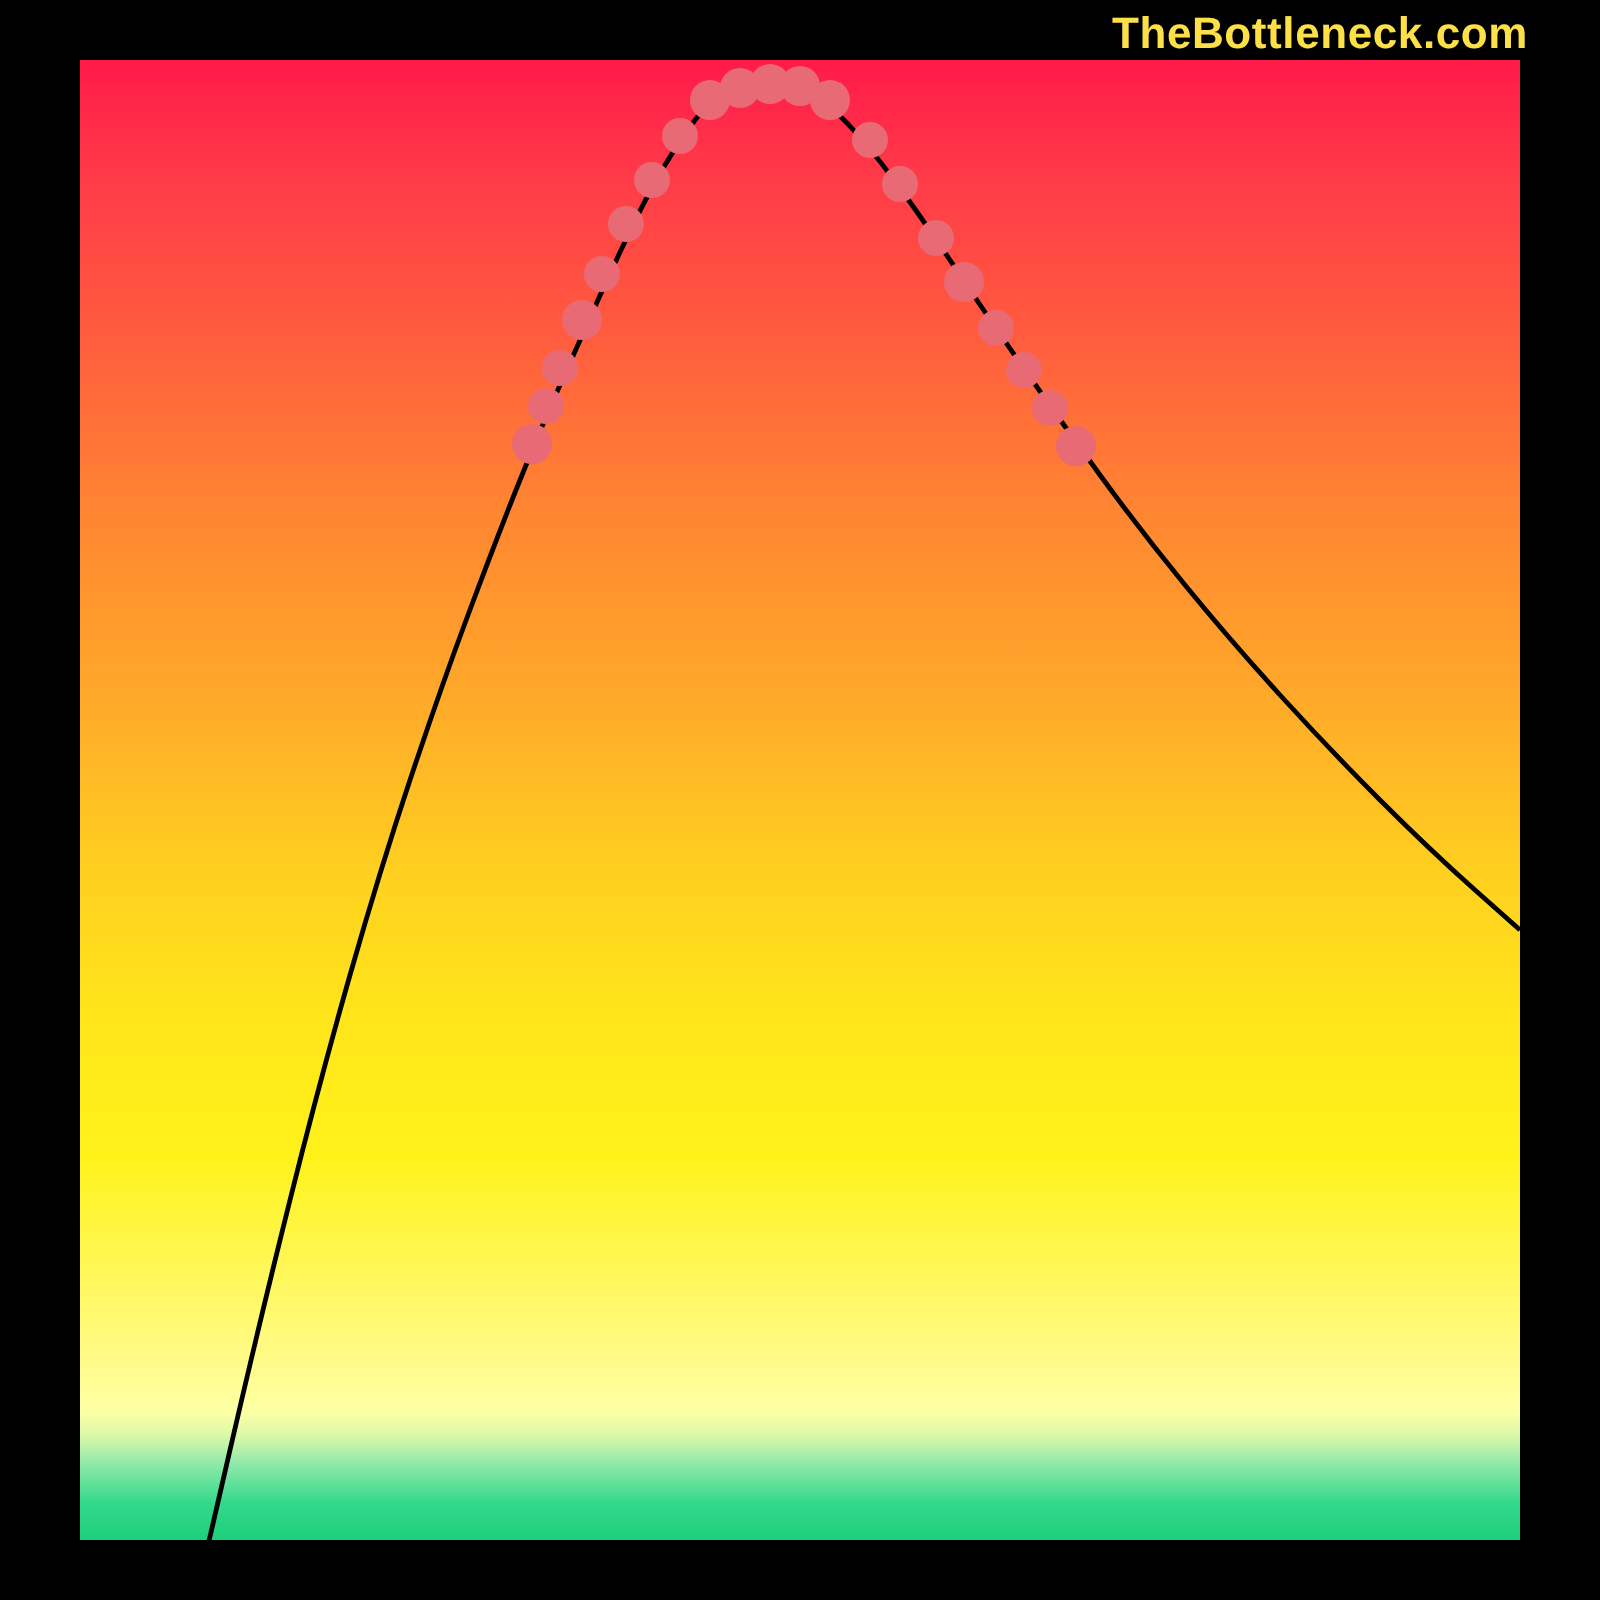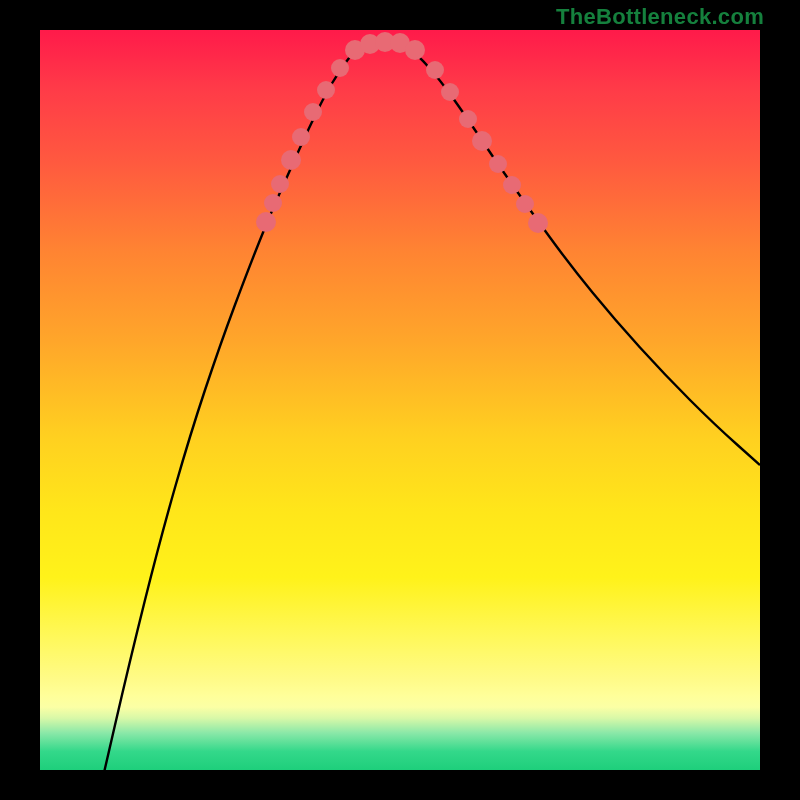--- a/index.html
+++ b/index.html
@@ -41,21 +41,21 @@
       #1ecf7b 100%
     );
   }
   .watermark {
     position: absolute;
     top: 4px;
     right: 36px;
     font-family: Arial, Helvetica, sans-serif;
     font-size: 22px;
     font-weight: 600;
-    color: #15803d;
+    color: #fde047;
     letter-spacing: 0.3px;
     user-select: none;
   }
   svg.curve {
     position: absolute;
     left: 0;
     top: 0;
     width: 720px;
     height: 740px;
   }

